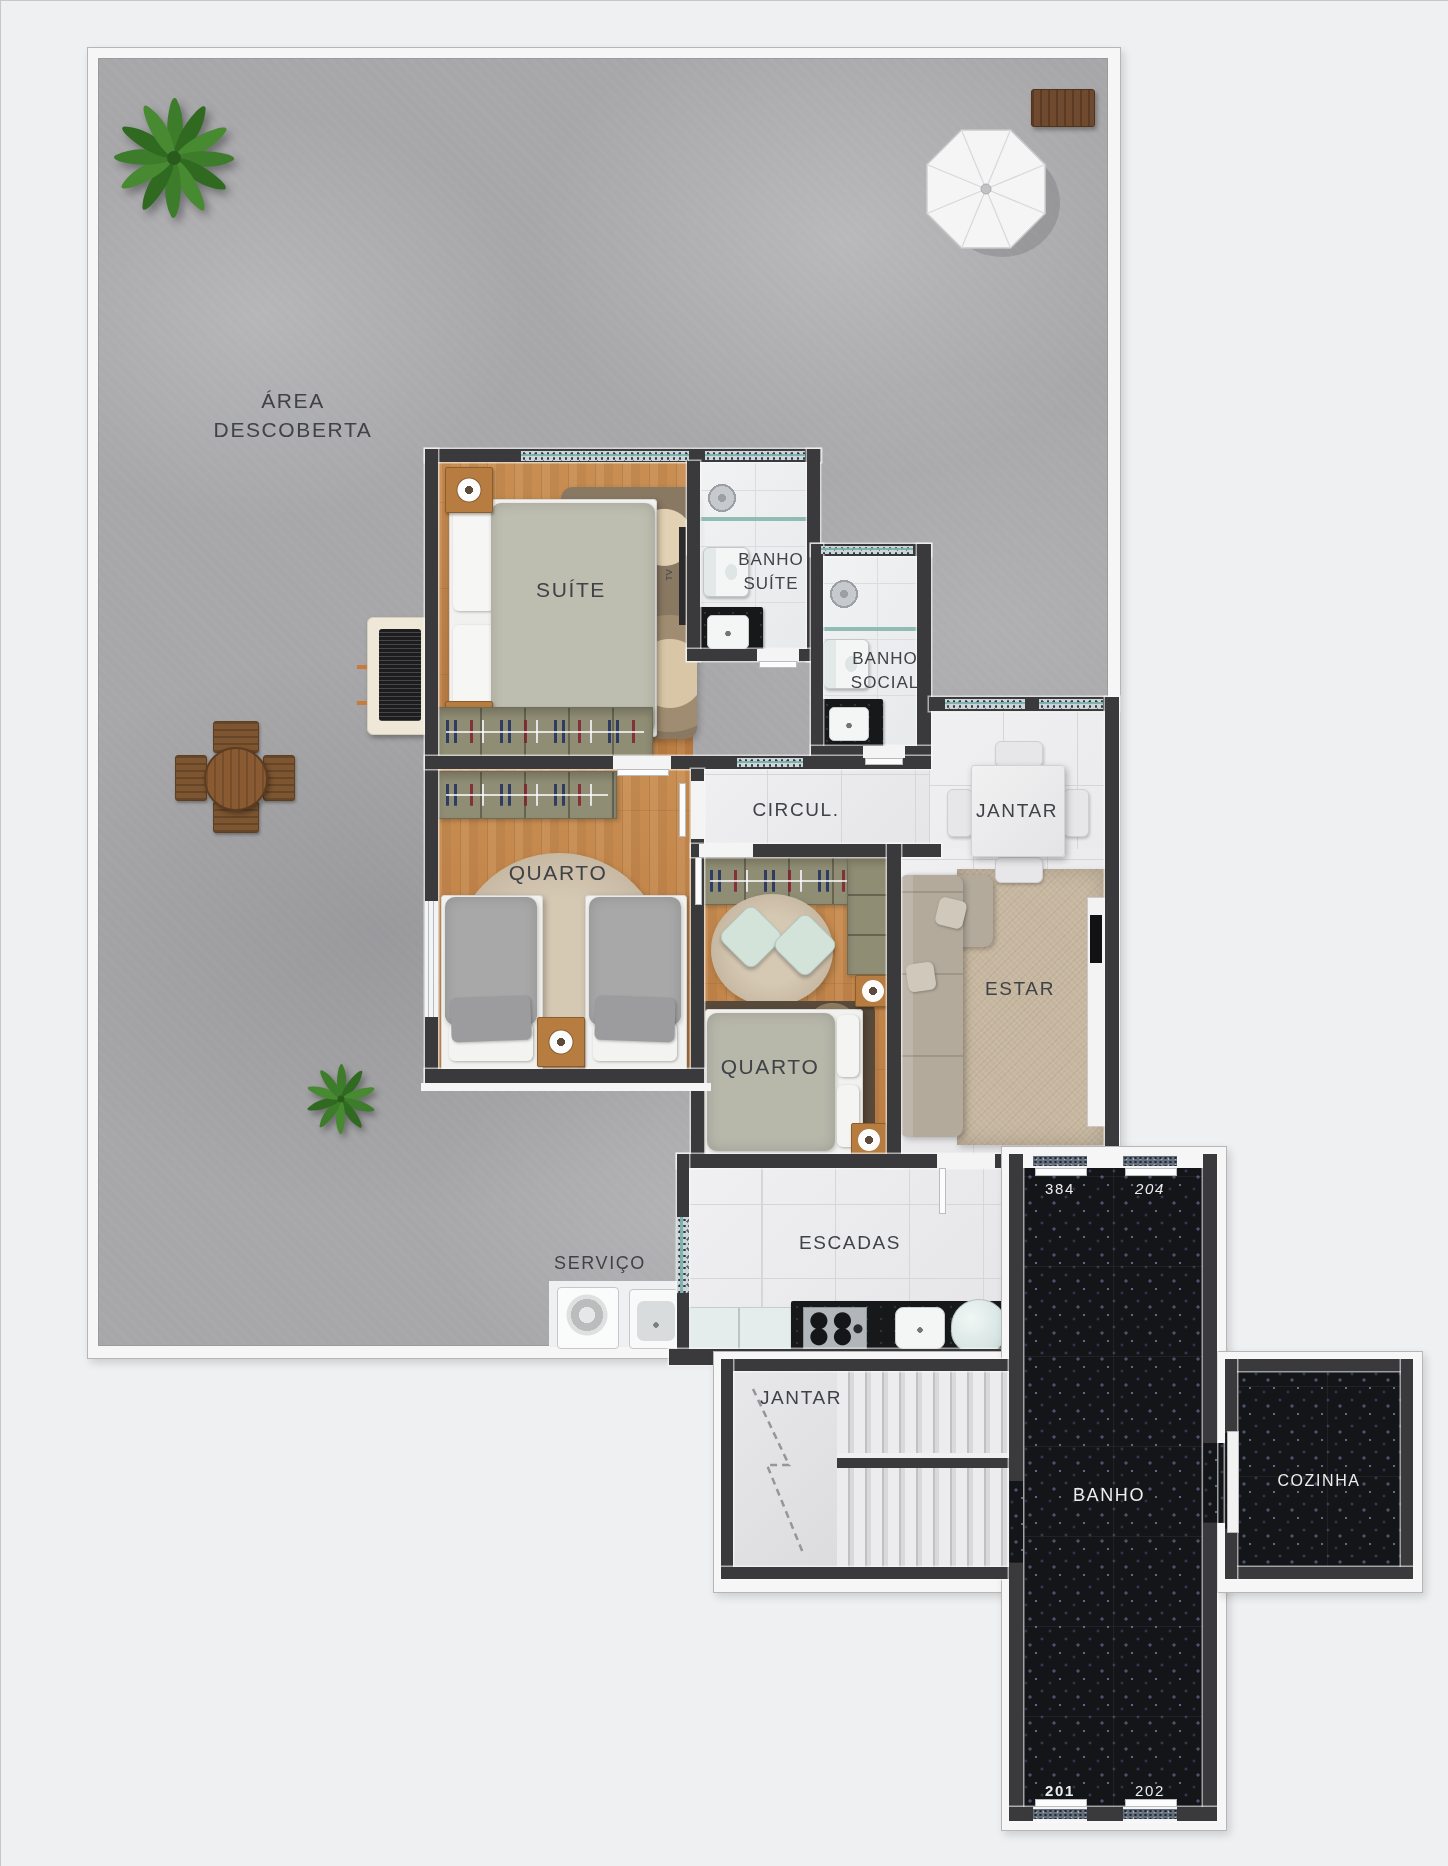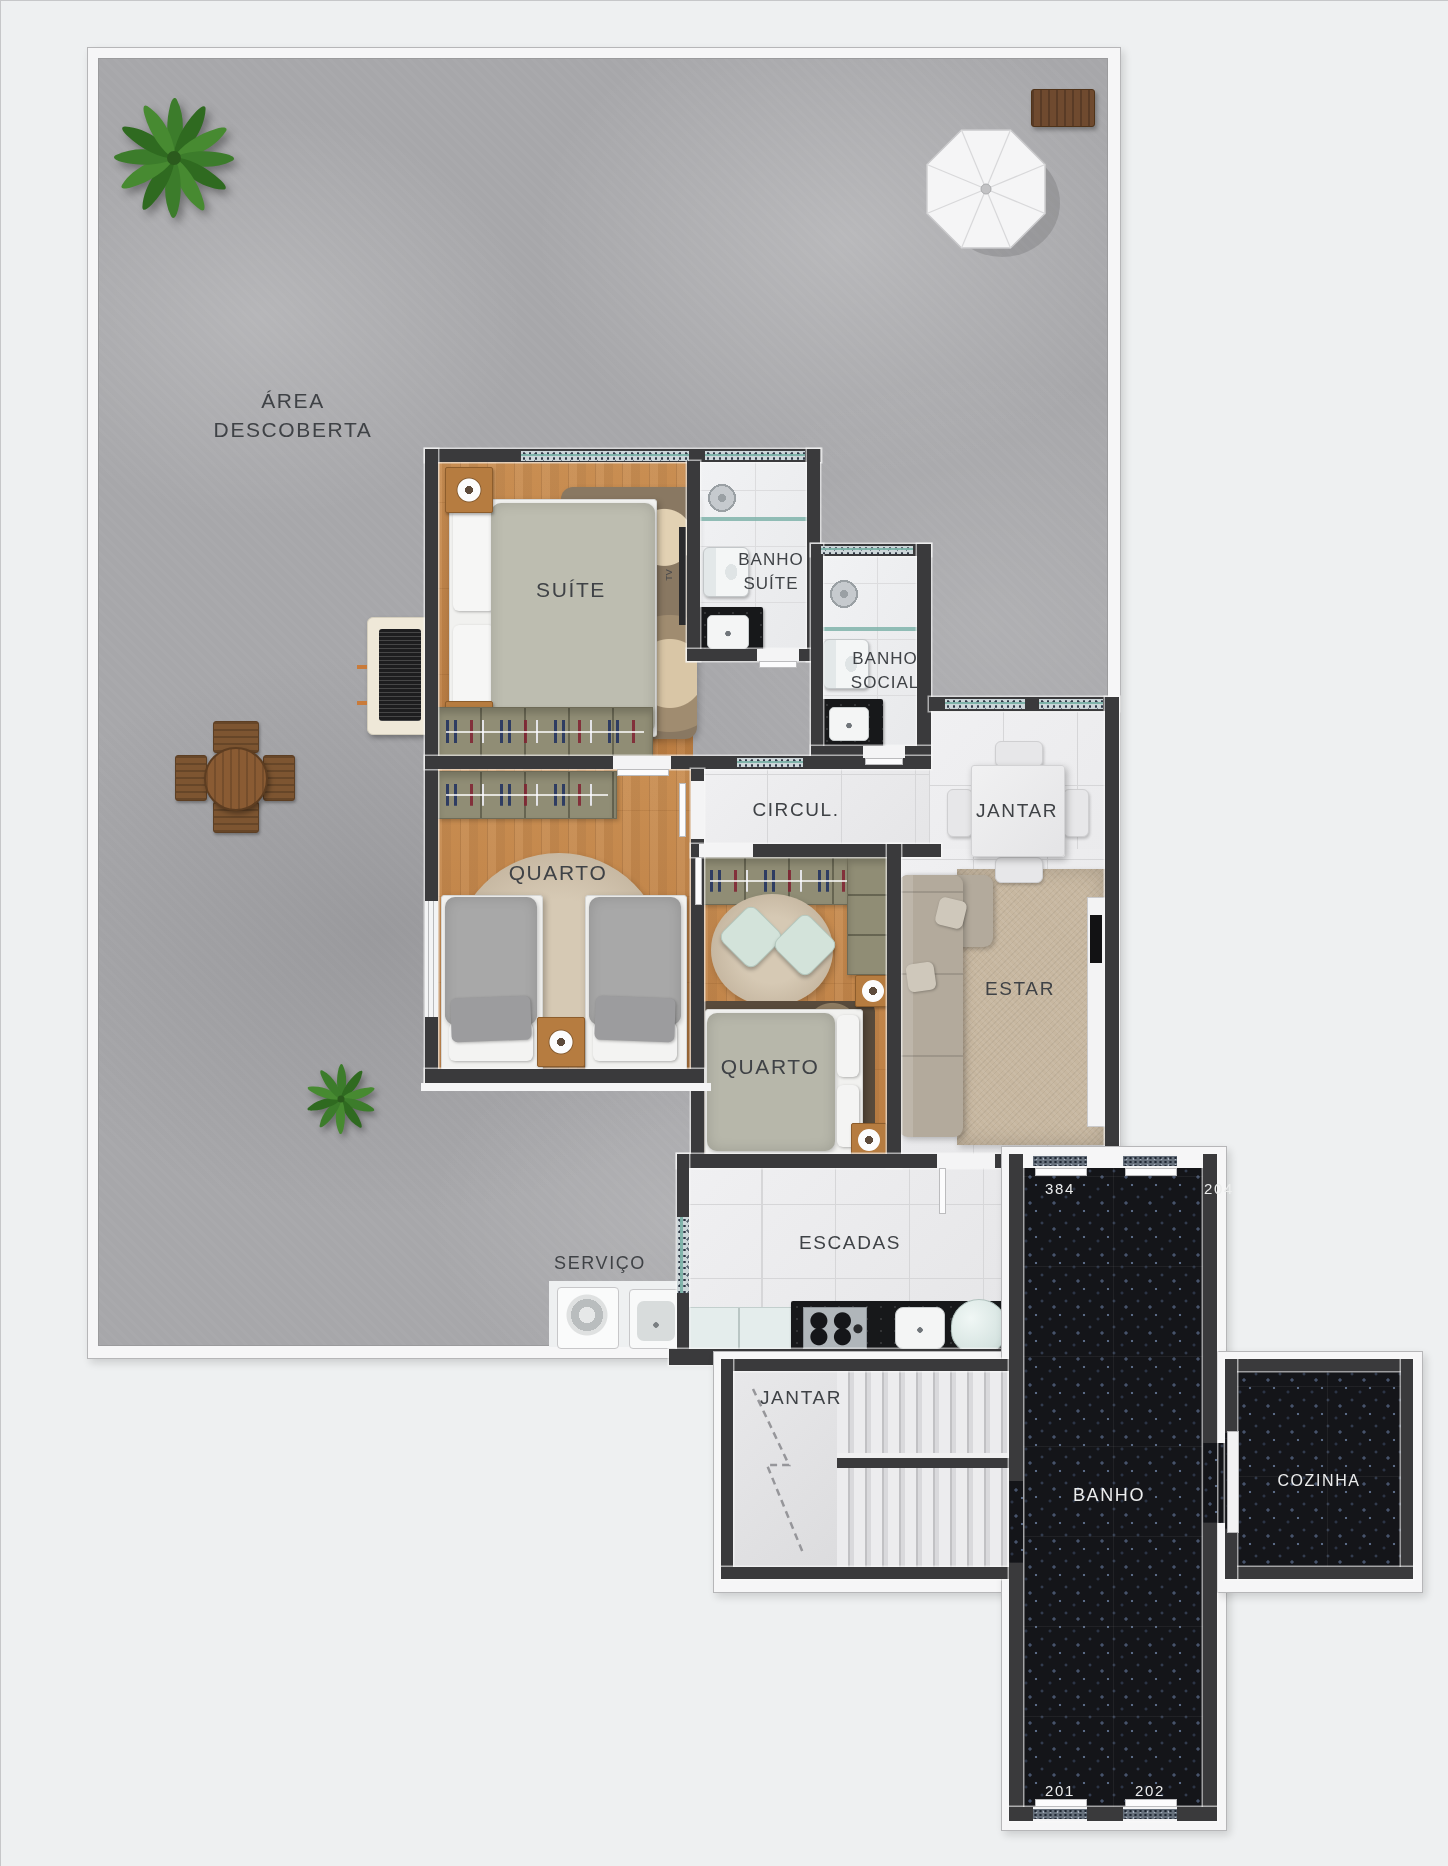--- a/index.html
+++ b/index.html
@@ -379,18 +379,18 @@
   <div class="lbl" style="left:1016px;top:810px;font-size:19px;">JANTAR</div>
   <div class="lbl" style="left:557px;top:872px;">QUARTO</div>
   <div class="lbl" style="left:769px;top:1066px;">QUARTO</div>
   <div class="lbl" style="left:1019px;top:988px;font-size:19px;">ESTAR</div>
   <div class="lbl" style="left:849px;top:1242px;font-size:19px;">ESCADAS</div>
   <div class="lbl" style="left:599px;top:1262px;font-size:18px;">SERVIÇO</div>
   <div class="lbl" style="left:800px;top:1397px;font-size:19px;">JANTAR</div>
   <div class="lbl white" style="left:1108px;top:1494px;font-size:18px;">BANHO</div>
   <div class="lbl white" style="left:1318px;top:1480px;font-size:16px;">COZINHA</div>
   <div class="lbl white" style="left:1059px;top:1187px;font-size:15px;">384</div>
-  <div class="lbl white" style="left:1218px;top:1187px;font-size:15px;">204</div>
-  <div class="lbl white" style="left:1059px;top:1789px;font-size:15px;">201</div>
+  <div class="lbl white" style="left:1149px;top:1187px;font-size:15px;font-style:italic;">204</div>
+  <div class="lbl white" style="left:1059px;top:1789px;font-size:15px;font-weight:bold;">201</div>
   <div class="lbl white" style="left:1149px;top:1789px;font-size:15px;">202</div>
   <div class="lbl" style="left:668px;top:574px;font-size:9px;letter-spacing:0;transform:translate(-50%,-50%) rotate(-90deg);color:#4a4a4c;">TV</div>
 
 </div>
 
 </body></html>

